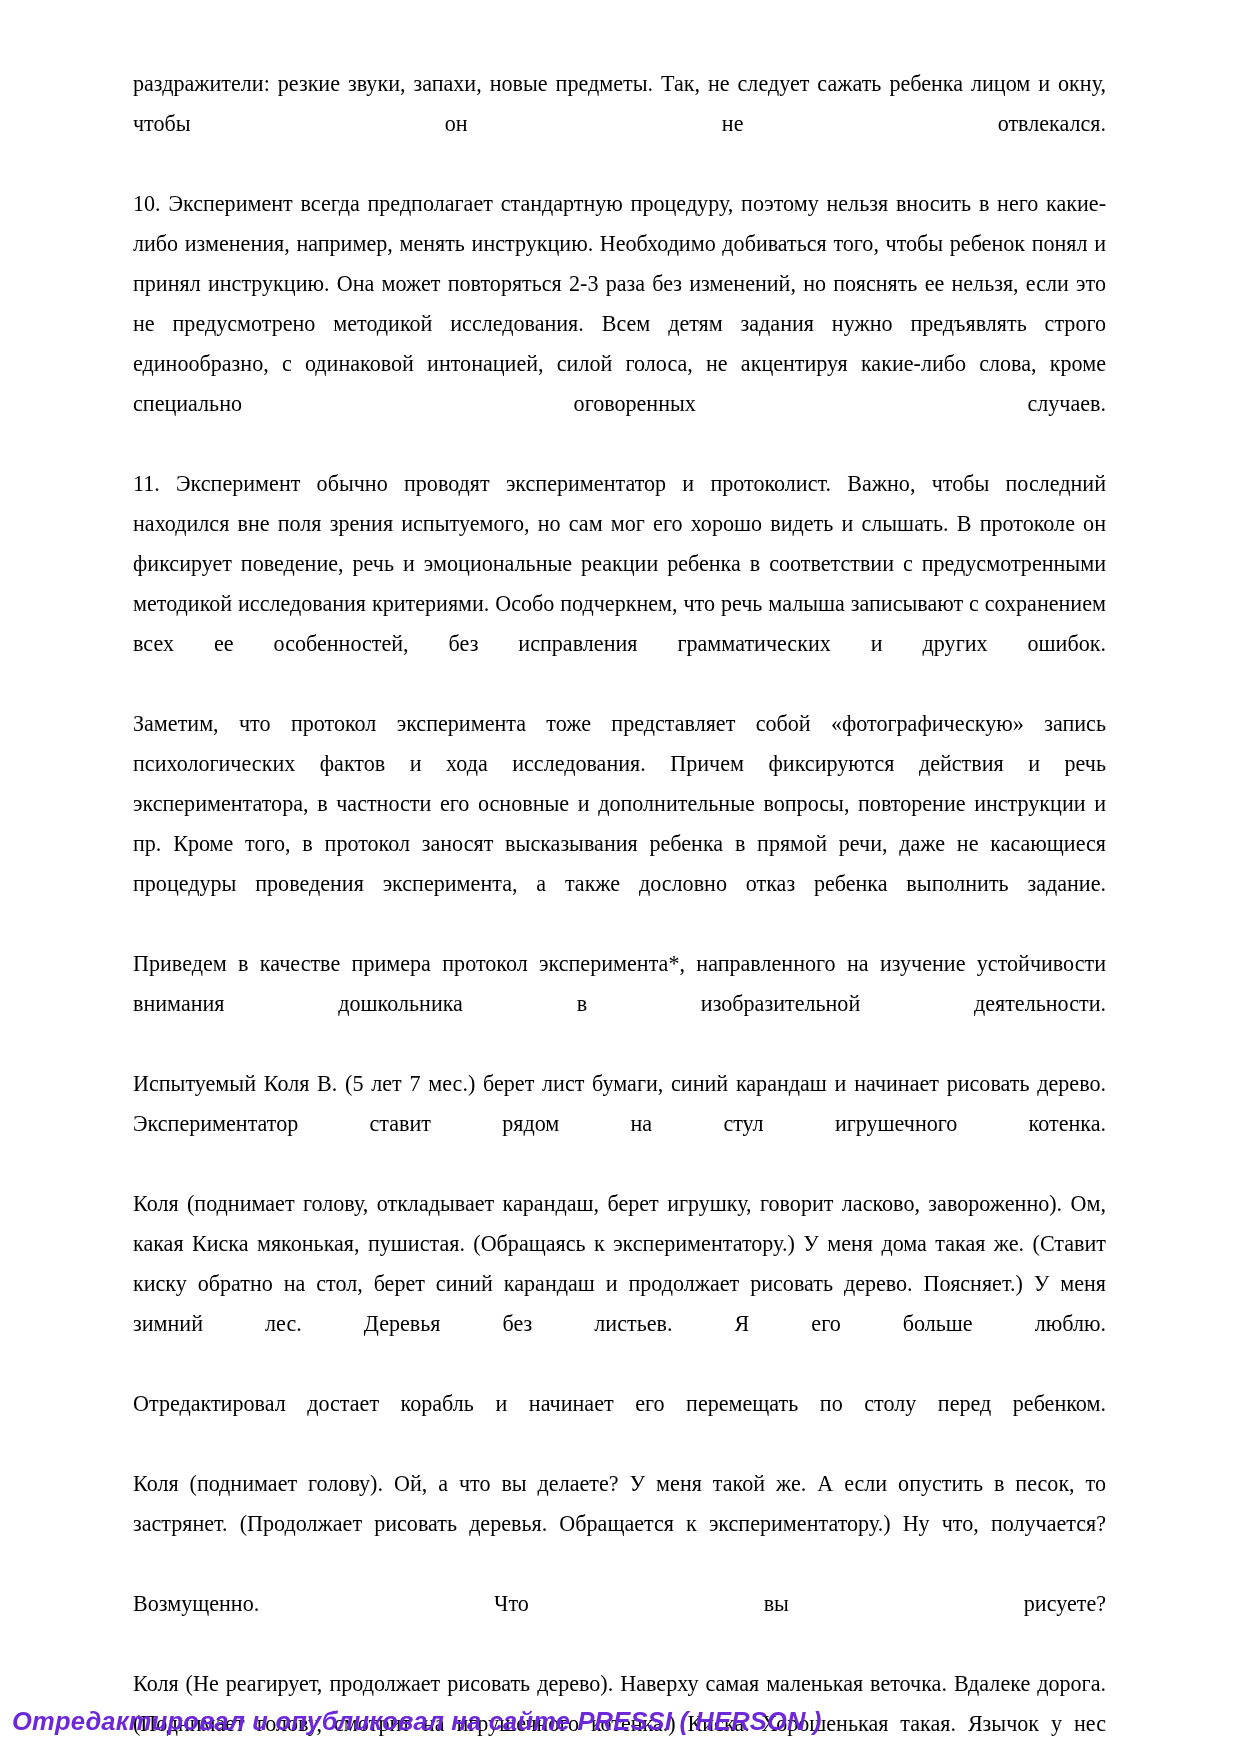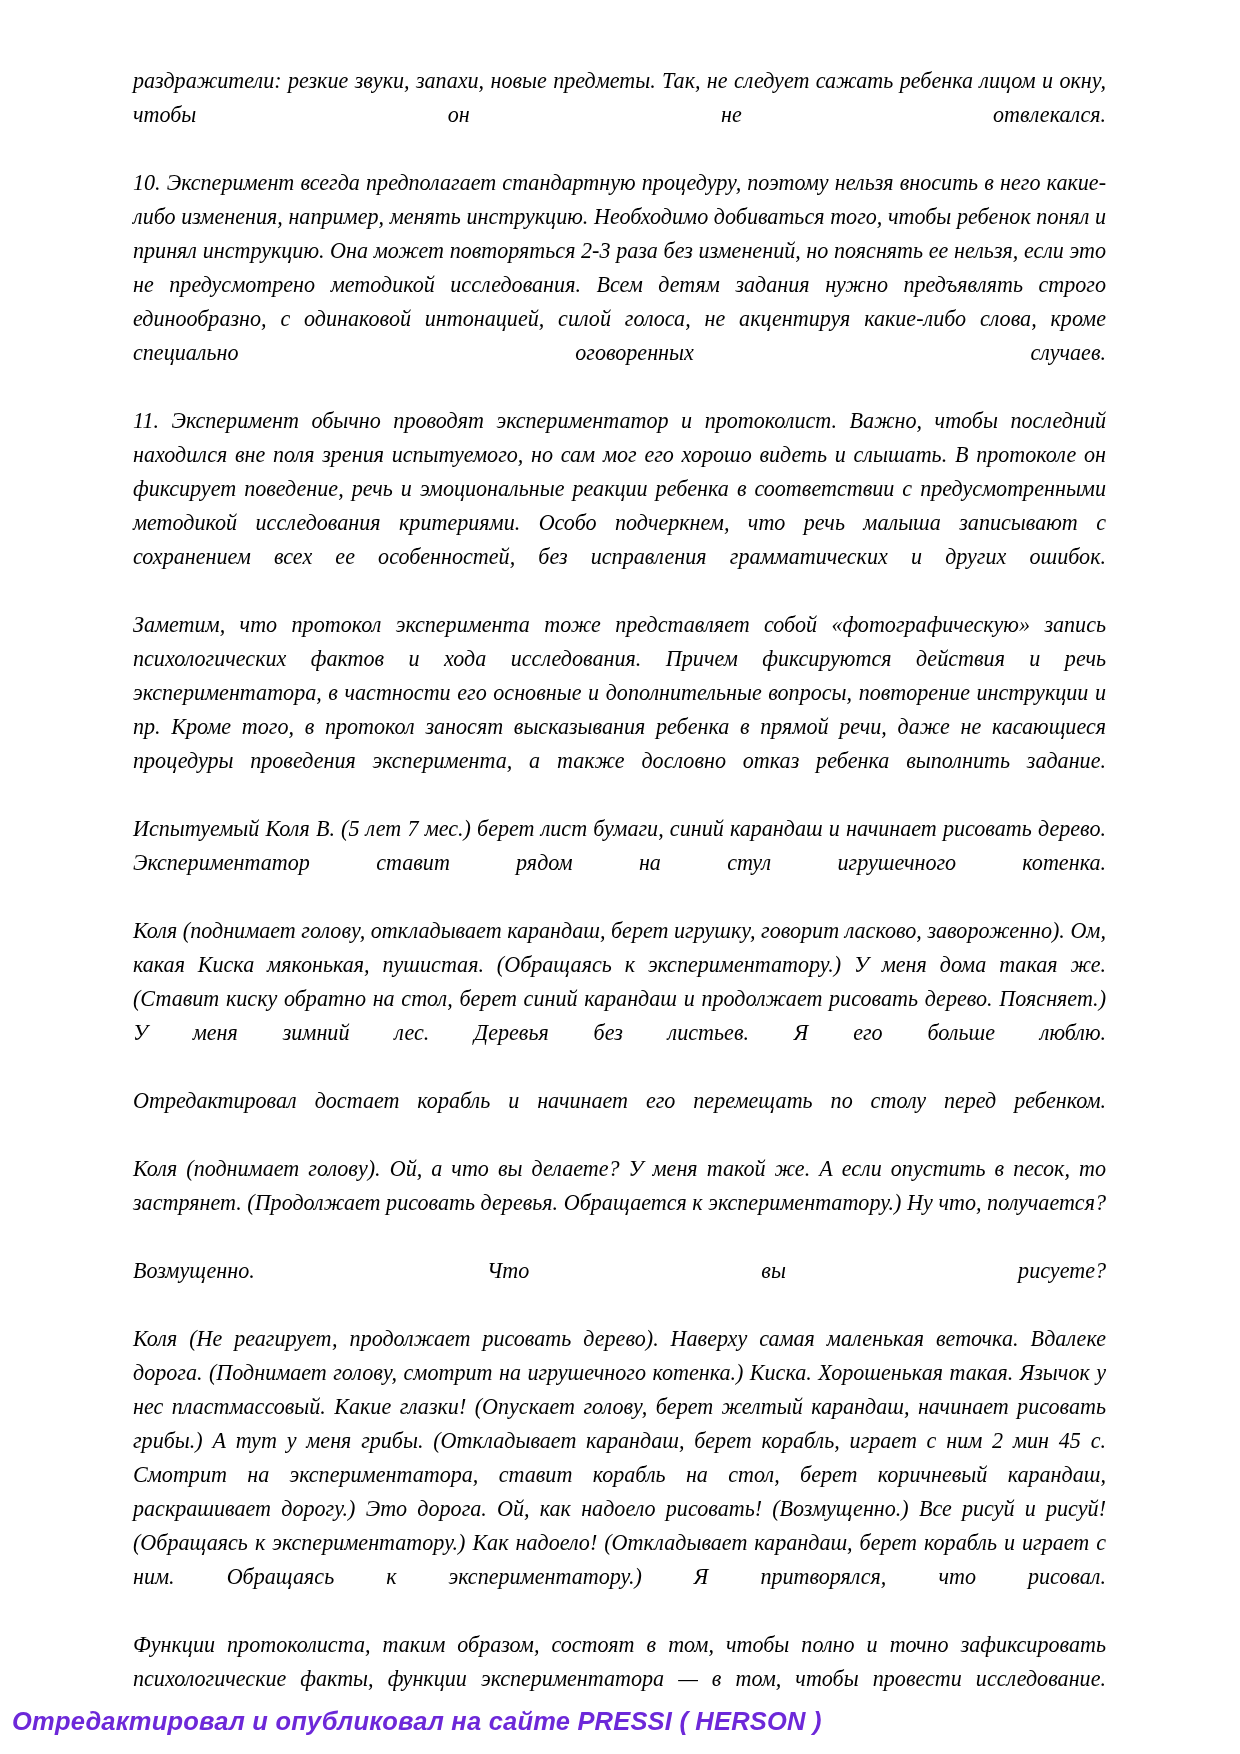--- a/index.html
+++ b/index.html
@@ -28,25 +28,24 @@
     left: 133px;
     top: 64px;
     width: 973px;
   }
   p.para {
     margin: 0;
     padding: 0;
     text-align: justify;
     text-justify: inter-word;
     font-size: 22.1px;
-    line-height: 34px;
+    line-height: 40px;
     letter-spacing: 0px;
     word-spacing: 0px;
     hyphens: none;
-    font-style: italic;
     -webkit-hyphens: none;
   }
   p.para:last-of-type {
     text-align: justify;
   }
   
   p.para::after {
     content: "";
     display: inline-block;
     width: 100%;
@@ -75,20 +74,21 @@
   <div id="text-column">
 
     <p class="para">раздражители: резкие звуки, запахи, новые предметы. Так, не следует сажать ребенка лицом и окну, чтобы он не отвлекался.</p>
 
     <p class="para">10. Эксперимент всегда предполагает стандартную процедуру, поэтому нельзя вносить в него какие-либо изменения, например, менять инструкцию. Необходимо добиваться того, чтобы ребенок понял и принял инструкцию. Она может повторяться 2-3 раза без изменений, но пояснять ее нельзя, если это не предусмотрено методикой исследования. Всем детям задания нужно предъявлять строго единообразно, с одинаковой интонацией, силой голоса, не акцентируя какие-либо слова,  кроме специально оговоренных случаев.</p>
 
     <p class="para">11. Эксперимент обычно проводят экспериментатор и протоколист. Важно, чтобы последний находился вне поля зрения испытуемого, но сам мог его хорошо видеть и слышать. В протоколе он фиксирует поведение, речь и эмоциональные реакции ребенка в соответствии с предусмотренными методикой исследования критериями. Особо подчеркнем, что речь малыша записывают с сохранением всех ее особенностей, без исправления грамматических и других ошибок.</p>
 
     <p class="para">Заметим, что протокол эксперимента тоже представляет собой «фотографическую» запись психологических фактов и хода исследования. Причем фиксируются действия и речь экспериментатора, в частности его основные и дополнительные вопросы, повторение инструкции и пр. Кроме того, в протокол заносят высказывания ребенка в прямой речи, даже не касающиеся процедуры проведения эксперимента, а также дословно отказ ребенка выполнить задание.</p>
 
+    <p class="para">Приведем в качестве примера протокол эксперимента*, направленного на изучение устойчивости внимания дошкольника в изобразительной деятельности.</p>
 
 
     <p class="para">Испытуемый Коля В. (5 лет 7 мес.) берет лист бумаги, синий карандаш и начинает рисовать дерево. Экспериментатор ставит рядом на стул игрушечного котенка.</p>
 
     <p class="para">Коля (поднимает голову, откладывает карандаш, берет игрушку, говорит ласково, завороженно). Ом, какая Киска мяконькая, пушистая. (Обращаясь к экспериментатору.) У меня дома такая же. (Ставит киску обратно на стол, берет синий карандаш и продолжает рисовать дерево. Поясняет.) У меня зимний лес. Деревья без листьев. Я его больше люблю.</p>
 
     <p class="para">Отредактировал достает корабль и начинает его перемещать по столу перед ребенком.</p>
 
     <p class="para">Коля (поднимает голову). Ой, а что вы делаете? У меня такой же. А если опустить в песок, то застрянет. (Продолжает рисовать деревья. Обращается к экспериментатору.) Ну что, получается?</p>
 

